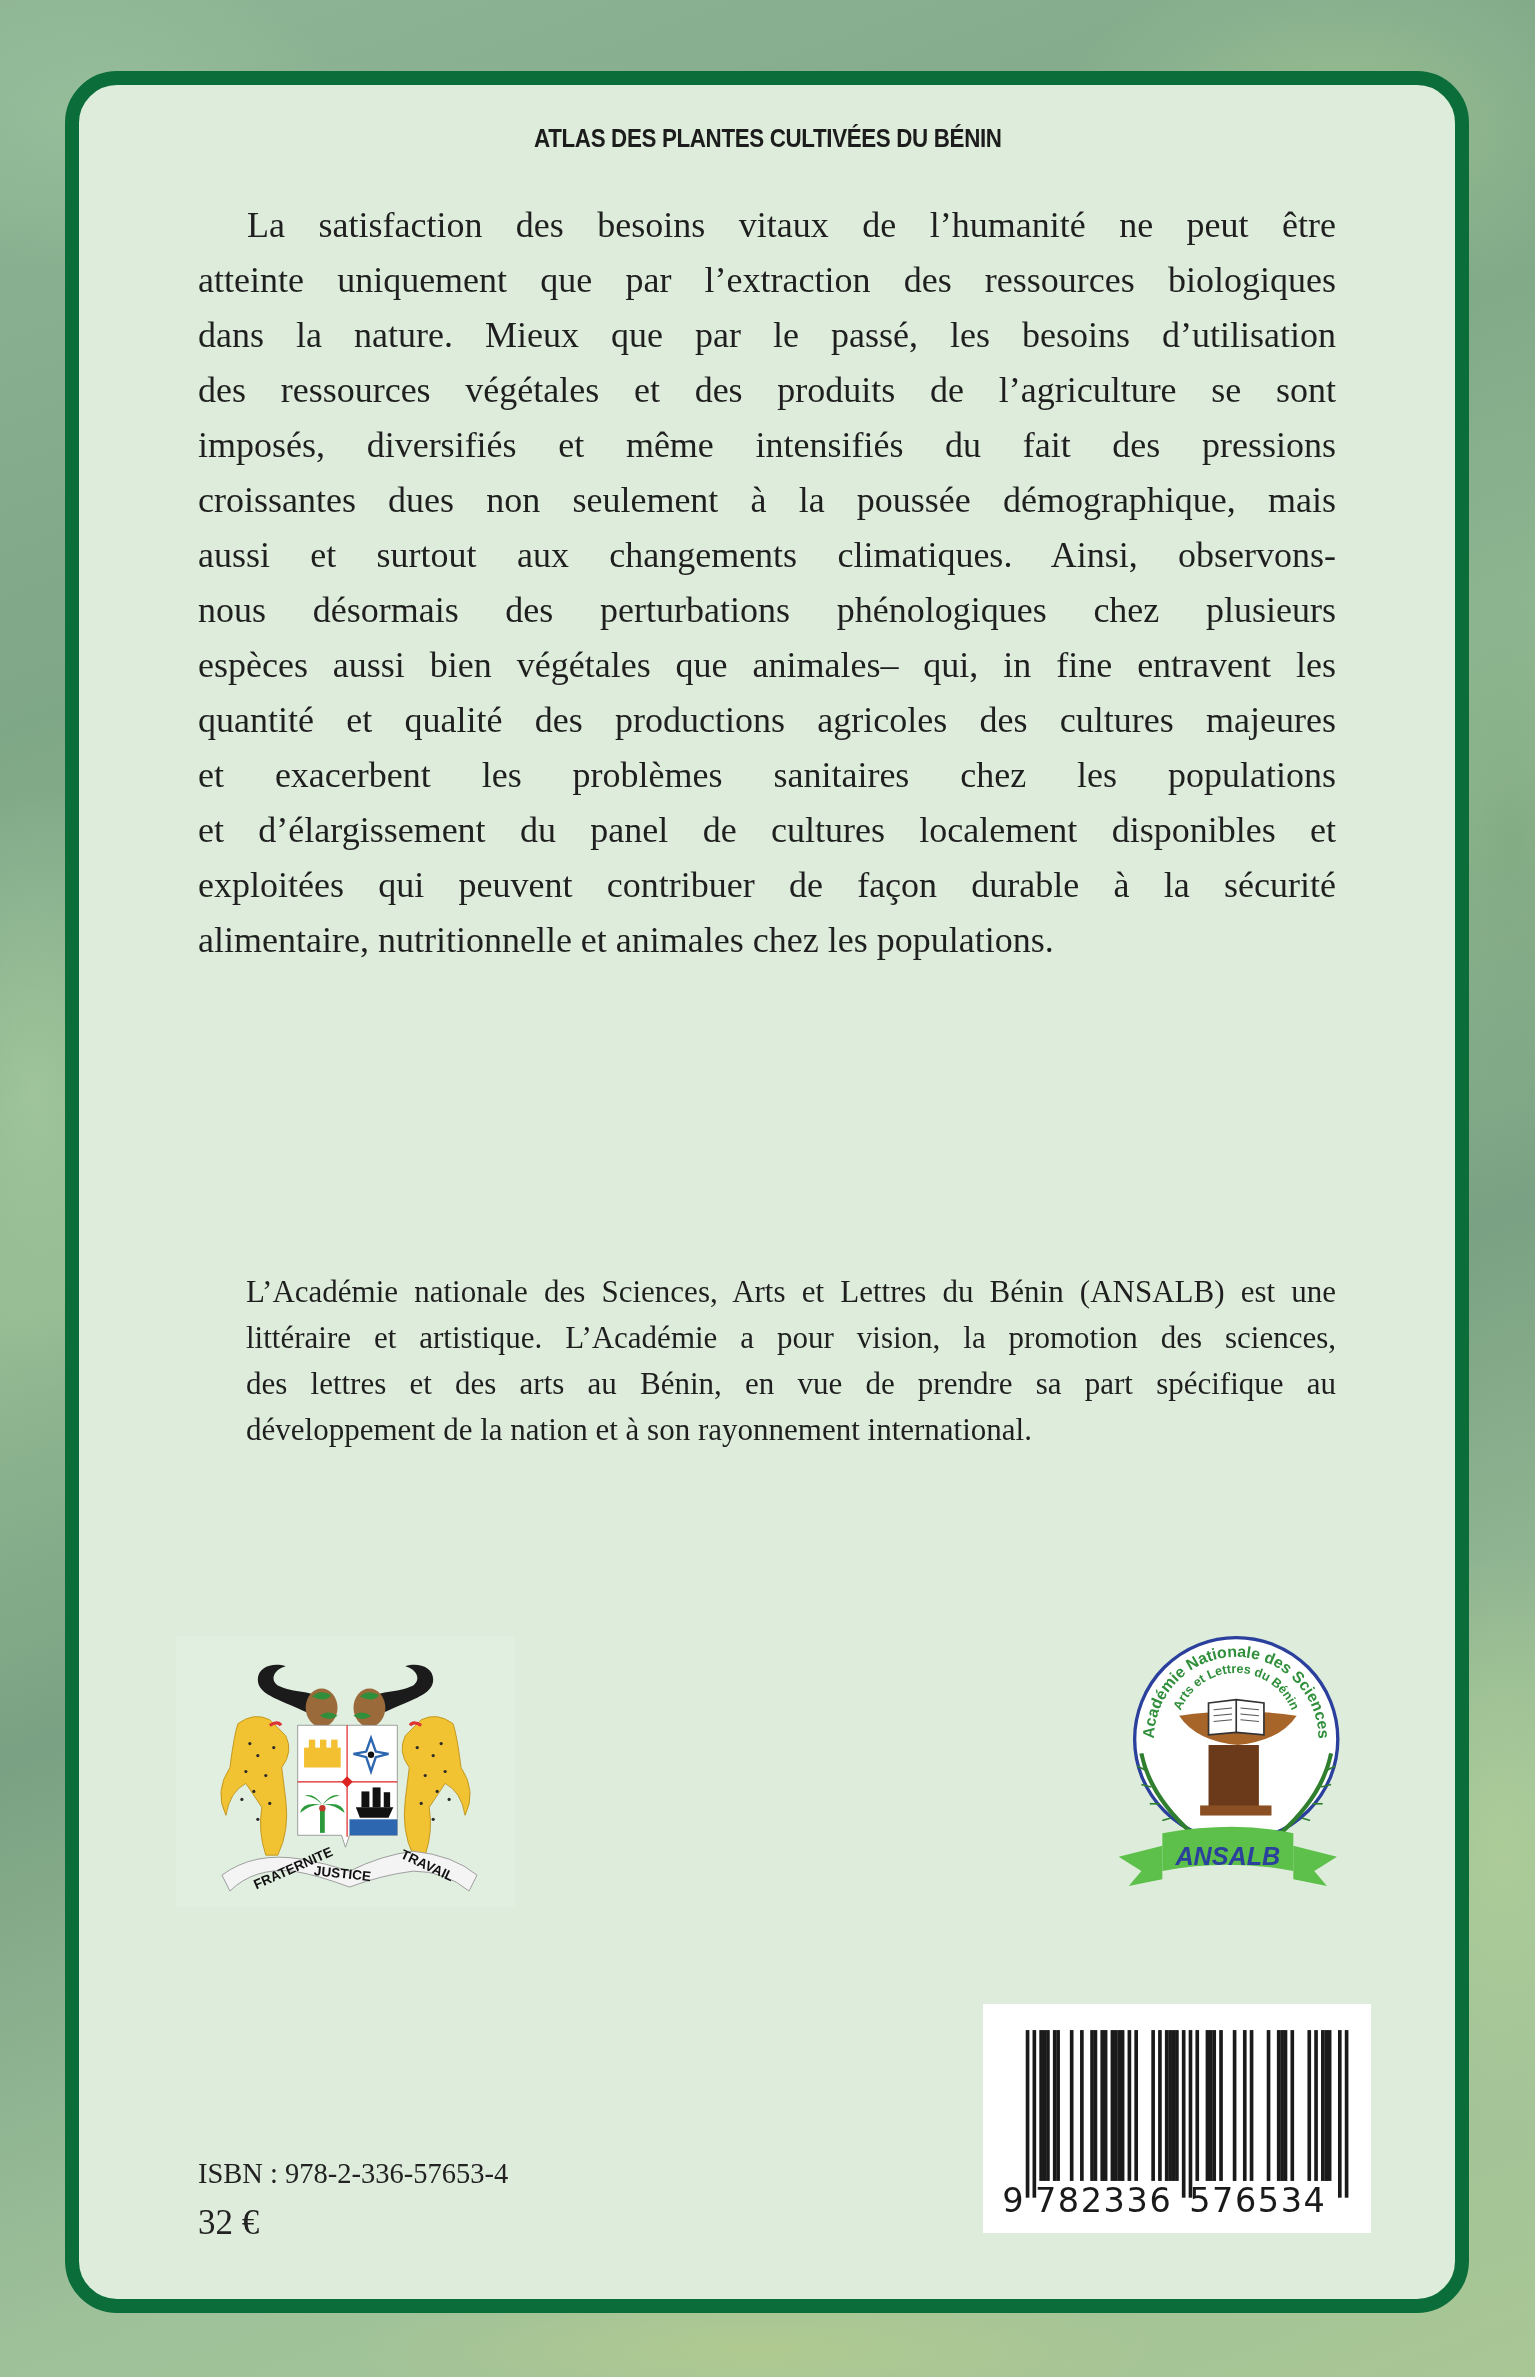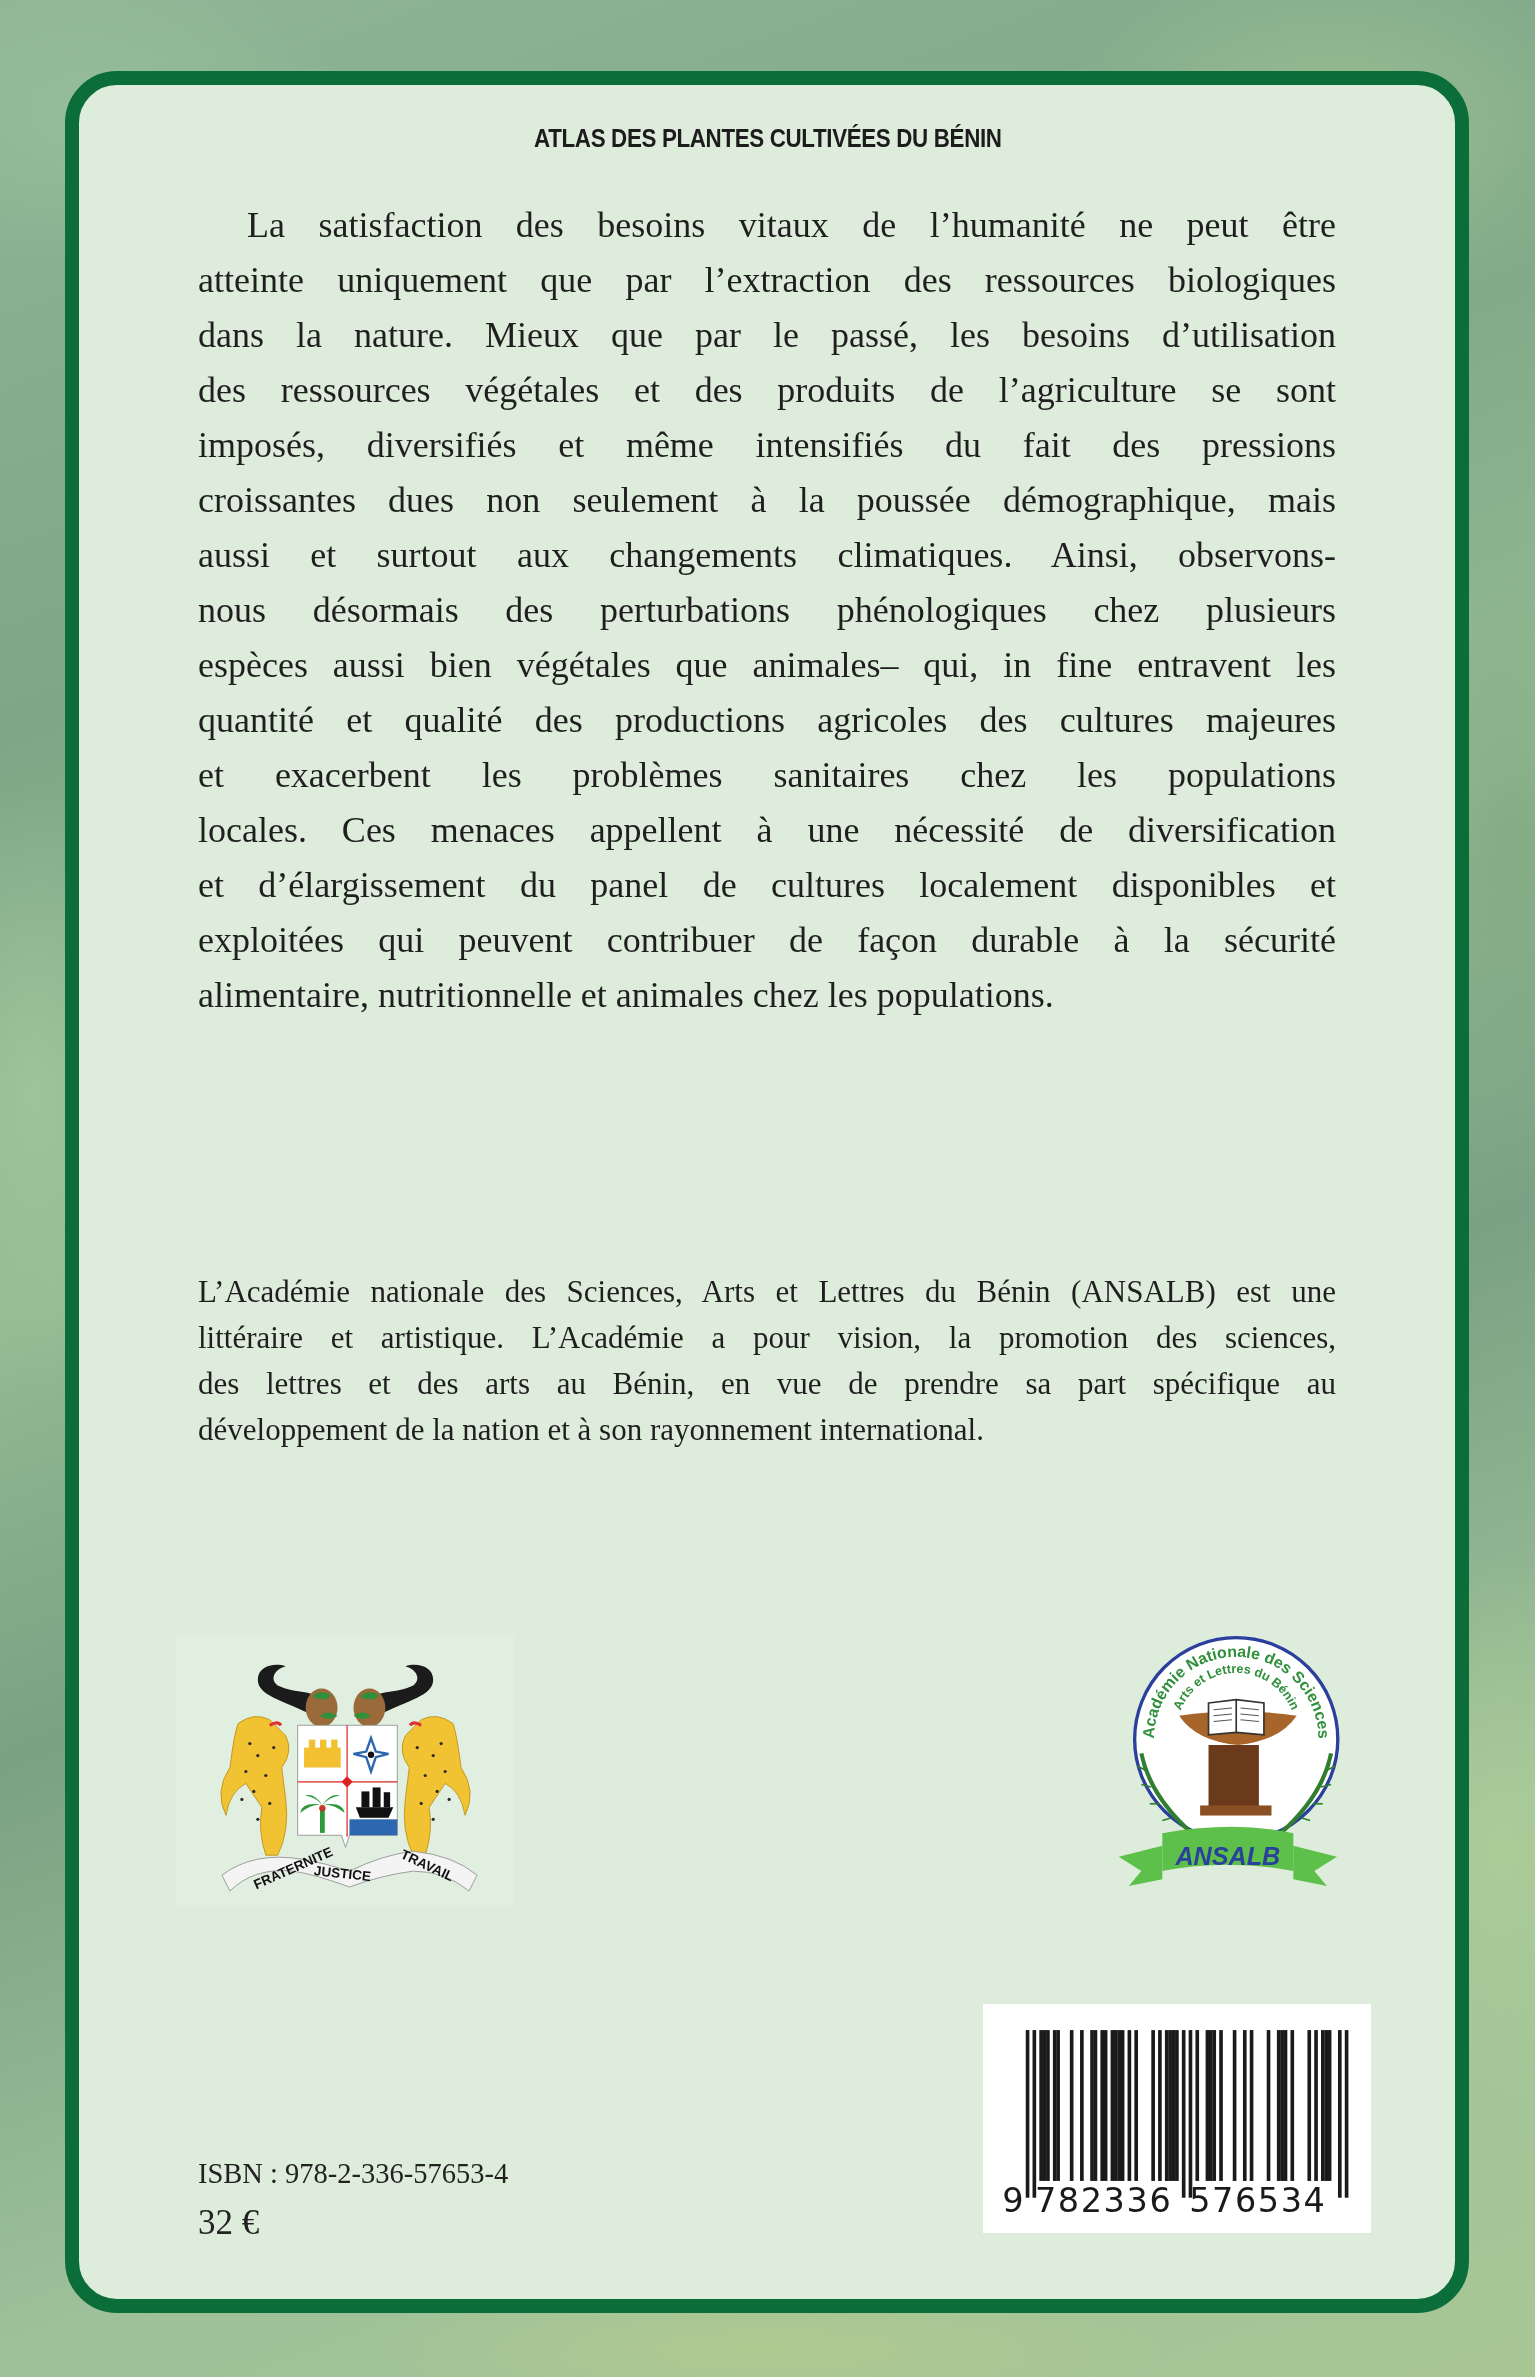--- a/index.html
+++ b/index.html
@@ -30,21 +30,21 @@
   .para {
     position:absolute; left:198px; width:1138px; color:#1f1f1f;
   }
   .para1 { top:198px; font-size:36px; }
   .para2 { top:1269px; font-size:31px; }
   .line {
     display:block; white-space:normal; text-align:justify; text-align-last:justify;
     overflow:hidden;
   }
   .para1 .line { height:55px; line-height:55px; }
-  .para2 .line { height:46px; line-height:46px; }
+  .para2 .line { height:46px; line-height:46px;margin-left:48px; }
   .line.last { text-align:left; text-align-last:left; }
   .line.indent { text-indent:49px; }
   .logo-box {
     position:absolute; left:176px; top:1636px; width:339px; height:271px;
     background:#e1efe0;
   }
   .ansalb-box {
     position:absolute; left:1091px; top:1619px; width:319px; height:294px;
   }
   .isbn {
@@ -77,21 +77,20 @@
   <span class="line">atteinte uniquement que par l’extraction des ressources biologiques</span>
   <span class="line">dans la nature. Mieux que par le passé, les besoins d’utilisation</span>
   <span class="line">des ressources végétales et des produits de l’agriculture se sont</span>
   <span class="line">imposés, diversifiés et même intensifiés du fait des pressions</span>
   <span class="line">croissantes dues non seulement à la poussée démographique, mais</span>
   <span class="line">aussi et surtout aux changements climatiques. Ainsi, observons-</span>
   <span class="line">nous désormais des perturbations phénologiques chez plusieurs</span>
   <span class="line">espèces aussi bien végétales que animales– qui, in fine entravent les</span>
   <span class="line">quantité et qualité des productions agricoles des cultures majeures</span>
   <span class="line">et exacerbent les problèmes sanitaires chez les populations</span>
-  <span class="line">locales. Ces menaces appellent à une nécessité de diversification</span>
   <span class="line">et d’élargissement du panel de cultures localement disponibles et</span>
   <span class="line">exploitées qui peuvent contribuer de façon durable à la sécurité</span>
   <span class="line last">alimentaire, nutritionnelle et animales chez les populations.</span>
 </div>
 
 <div class="para para2">
   <span class="line">L’Académie nationale des Sciences, Arts et Lettres du Bénin (ANSALB) est une</span>
   <span class="line">littéraire et artistique. L’Académie a pour vision, la promotion des sciences,</span>
   <span class="line">des lettres et des arts au Bénin, en vue de prendre sa part spécifique au</span>
   <span class="line last">développement de la nation et à son rayonnement international.</span>

